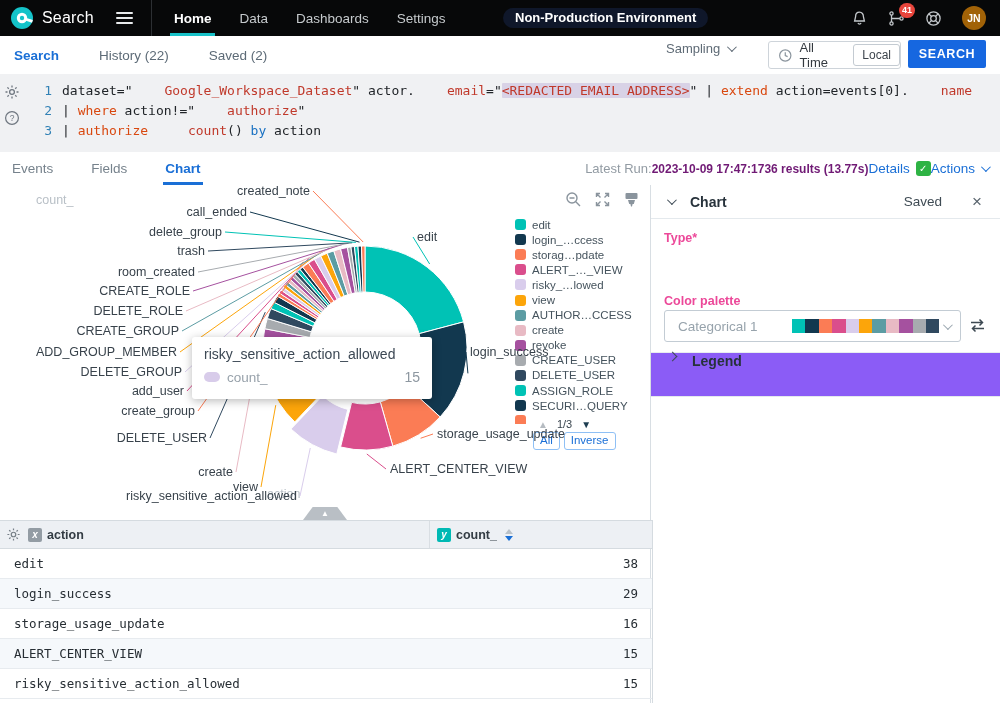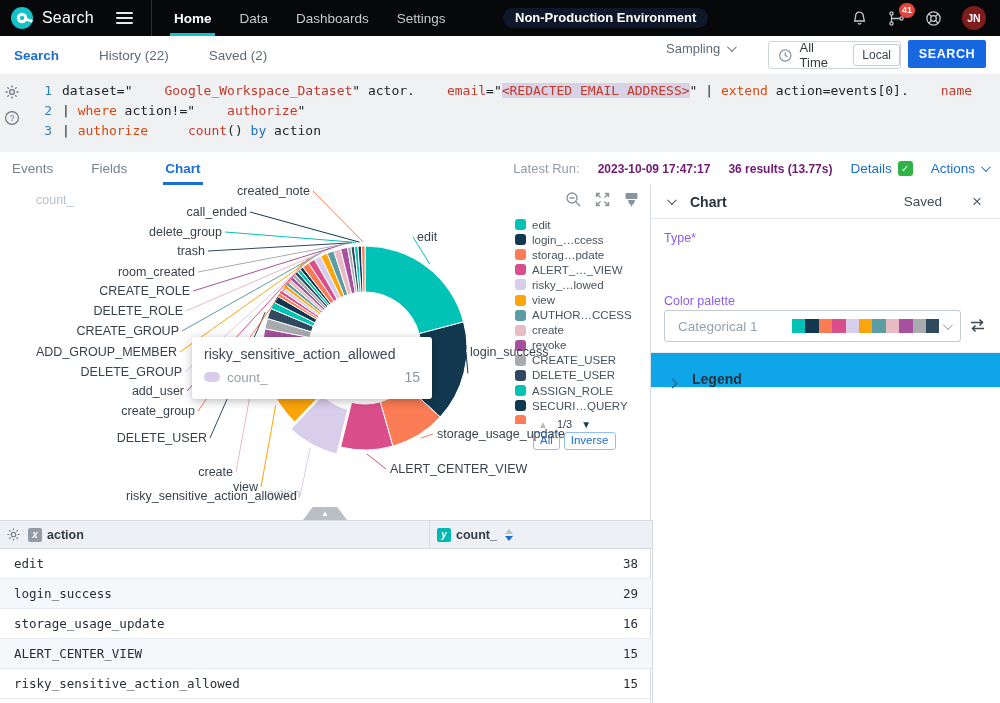--- a/index.html
+++ b/index.html
@@ -15,21 +15,21 @@
   #hamburger i{display:block;height:2px;background:#e8eaec;border-radius:1px;}
   .tb-divider{width:1px;height:36px;background:#2c2f33;margin-left:18px;}
   #nav-items{display:flex;align-items:center;height:100%;margin-left:22px;gap:28px;}
   .nav-item{color:#c6cacd;font-size:13.5px;height:100%;display:flex;align-items:center;cursor:pointer;position:relative;}
   .nav-item.active{color:#fff;font-weight:bold;}
   .nav-item.active::after{content:"";position:absolute;left:-4px;right:-4px;bottom:0;height:3px;background:#17c1c7;}
   #env-badge{position:absolute;left:503px;top:8px;height:20px;line-height:20px;padding:0 12px;background:#0f172a;color:#fff;font-size:13px;font-weight:bold;border-radius:10px;}
   .tb-right{position:absolute;right:0;top:0;height:36px;display:flex;align-items:center;gap:20px;padding-right:14px;}
   .tb-icon{width:17px;height:17px;position:relative;cursor:pointer;}
   #notif-badge{position:absolute;top:-7px;right:-10px;min-width:12px;height:15px;padding:0 2px;background:#e8453c;border-radius:8px;color:#fff;font-size:9px;font-weight:bold;line-height:15px;text-align:center;}
-  #avatar{width:24px;height:24px;border-radius:50%;background:#7f1d1d;color:#fff;font-size:10.5px;font-weight:bold;display:flex;align-items:center;justify-content:center;cursor:pointer;}
+  #avatar{width:24px;height:24px;border-radius:50%;background:#a16207;color:#fff;font-size:10.5px;font-weight:bold;display:flex;align-items:center;justify-content:center;cursor:pointer;}
 
   
   #subbar{position:absolute;left:0;top:36px;width:1000px;height:38px;background:#fff;border-bottom:1px solid #e2e6ea;}
   .sub-tabs{position:absolute;left:14px;top:0;height:38px;display:flex;align-items:center;gap:40px;}
   .sub-tab{font-size:13.5px;color:#5d6b77;cursor:pointer;}
   .sub-tab.active{color:#1a6fd6;font-weight:bold;}
   #sampling{position:absolute;left:666px;top:0;height:24px;display:flex;align-items:center;gap:7px;color:#5f6b76;font-size:13px;cursor:pointer;}
   .chev{display:inline-block;width:6px;height:6px;border-right:1.5px solid currentColor;border-bottom:1.5px solid currentColor;transform:rotate(45deg) translateY(-2px);}
   .chev.right{transform:rotate(-45deg);}
   #time-group{position:absolute;left:768px;top:5px;width:131px;height:26px;border:1px solid #ced4da;border-radius:3px;display:flex;align-items:center;background:#fff;cursor:pointer;}
@@ -50,21 +50,21 @@
   .tok-k{color:#d9480f;}
   .tok-b{color:#1971c2;}
   .tok-hl{color:#c0392b;background:#d8d2e6;border-radius:1px;}
 
   
   #resultsbar{position:absolute;left:0;top:152px;width:1000px;height:33px;background:#fff;border-bottom:1px solid #dee3e8;}
   #result-tabs{position:absolute;left:12px;top:0;height:33px;display:flex;gap:38px;}
   .rtab{font-size:13.5px;color:#76828c;display:flex;align-items:center;height:100%;position:relative;cursor:pointer;}
   .rtab.active{color:#1a6fd6;font-weight:bold;}
   .rtab.active::after{content:"";position:absolute;left:-2px;right:-2px;bottom:0;height:3px;background:#1a6fd6;}
-  .rb-right{position:absolute;right:12px;top:0;height:33px;display:flex;align-items:center;gap:18px;justify-content:center;}
+  .rb-right{position:absolute;right:12px;top:0;height:33px;display:flex;align-items:center;justify-content:center;}
   #latest-run-label{color:#929ba3;font-size:13px;}
   #latest-run-value,#results-count{color:#701a75;font-size:12px;font-weight:bold;}
   .blue-link{color:#1a6fd6;font-size:13.5px;cursor:pointer;display:flex;align-items:center;gap:6px;}
   #details-check{width:15px;height:15px;background:#2eb344;border-radius:3px;color:#fff;font-size:10px;line-height:15px;text-align:center;display:inline-block;}
 
   
   #chart-area{position:absolute;left:0;top:185px;width:650px;height:335px;background:#fff;overflow:hidden;}
   #count-axis{position:absolute;left:36px;top:8px;font-size:12.5px;color:#b9c0c7;}
   #action-axis{position:absolute;left:267px;top:302px;font-size:12.5px;color:#b9c0c7;}
   #chart-icons{position:absolute;left:565px;top:6px;display:flex;gap:12px;color:#8a949d;}
@@ -90,33 +90,33 @@
   #tooltip-value{font-size:14px;color:#8d97a0;}
   #collapse-handle{position:absolute;left:303px;top:322px;width:44px;height:13px;background:#b9bfc5;clip-path:polygon(22% 0,78% 0,100% 100%,0 100%);z-index:11;text-align:center;color:#fff;font-size:8px;line-height:14px;cursor:pointer;}
 
   
   #settings{position:absolute;left:650px;top:185px;width:350px;height:518px;background:#fff;border-left:1px solid #d8dee3;box-sizing:border-box;}
   #settings-header{position:absolute;left:0;top:0;width:100%;height:34px;border-bottom:1px solid #e4e9ed;display:flex;align-items:center;box-sizing:border-box;}
   #settings-header .chev{margin-left:16px;color:#3d4a55;}
   #settings-title{margin-left:16px;font-size:14px;font-weight:bold;color:#27323b;}
   #reset-btn{position:absolute;right:58px;font-size:13.5px;color:#3f4b54;cursor:pointer;}
   #close-btn{position:absolute;right:18px;font-size:17px;color:#5a656e;cursor:pointer;line-height:1;}
-  .field-label{position:absolute;left:13px;font-size:12.5px;font-weight:normal;color:#8b5cf6;}
+  .field-label{position:absolute;left:13px;font-size:12.5px;font-weight:bold;color:#ec4899;}
   .select-box{position:absolute;left:13px;height:32px;border:1px solid #c3ccd4;border-radius:3px;background:#fff;display:flex;align-items:center;box-sizing:border-box;cursor:pointer;}
   #type-select{top:61px;width:325px;}
   #type-select .dicon{margin-left:12px;color:#4a565f;}
   #type-value{margin-left:10px;font-size:13.5px;color:#3d4952;}
   #type-select .chev{position:absolute;right:14px;color:#9aa6af;}
   #palette-select{top:125px;width:297px;}
   #palette-value{margin-left:13px;font-size:13.5px;color:#97a3ac;}
   #palette-swatches{position:absolute;left:127px;display:flex;}
   .pswatch{width:13.4px;height:13.4px;}
   #palette-select .chev{position:absolute;right:10px;color:#9aa6af;}
   #swap-icon{position:absolute;right:13px;top:131px;width:19px;height:19px;color:#3d4952;cursor:pointer;}
-  #legend-section{position:absolute;left:0;top:167px;width:100%;height:36px;background:#0ea5e9;border-top:1px solid #e8edf0;border-bottom:1px solid #e4e9ed;display:flex;align-items:flex-end;box-sizing:border-box;cursor:pointer;}
+  #legend-section{position:absolute;left:0;top:167px;width:100%;height:45px;background:#8b5cf6;border-top:1px solid #e8edf0;border-bottom:1px solid #e4e9ed;display:flex;align-items:flex-start;box-sizing:border-box;cursor:pointer;}
   #legend-section .chev{margin-left:18px;color:#3d4a55;}
   #legend-section-title{margin-left:16px;font-size:14px;font-weight:bold;color:#27323b;}
 
   
   #table{position:absolute;left:0;top:520px;width:653px;height:183px;border-right:1px solid #d5dbe0;box-sizing:border-box;}
   #table-header{position:relative;height:29px;background:#edf0f4;border-top:1px solid #d5dbe0;border-bottom:1px solid #d5dbe0;box-sizing:border-box;display:flex;align-items:center;}
   #table-gear{position:absolute;left:6px;width:15px;height:15px;color:#767f87;cursor:pointer;}
   .col-badge{width:14px;height:14px;border-radius:2px;color:#fff;font-size:10px;font-style:italic;font-weight:bold;text-align:center;line-height:14px;}
   #x-badge{position:absolute;left:28px;background:#939ca4;}
   #y-badge{position:absolute;left:437px;background:#00b9b4;}

